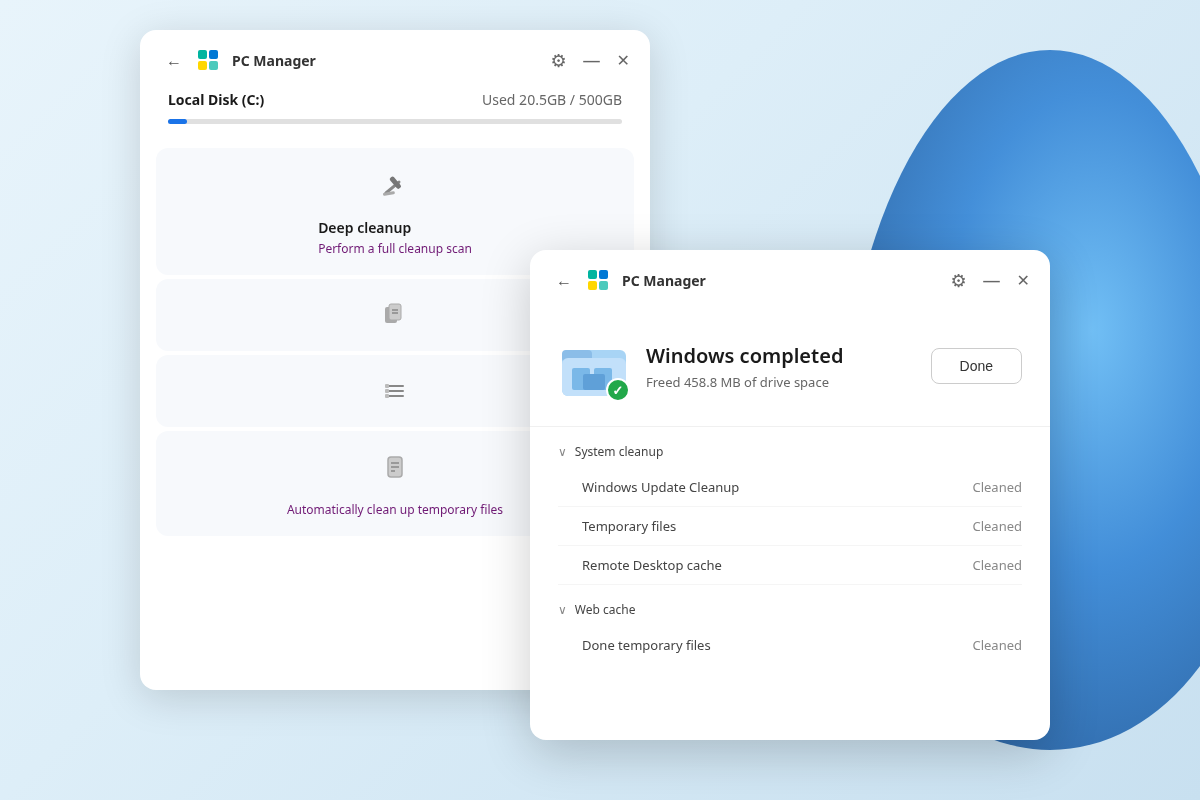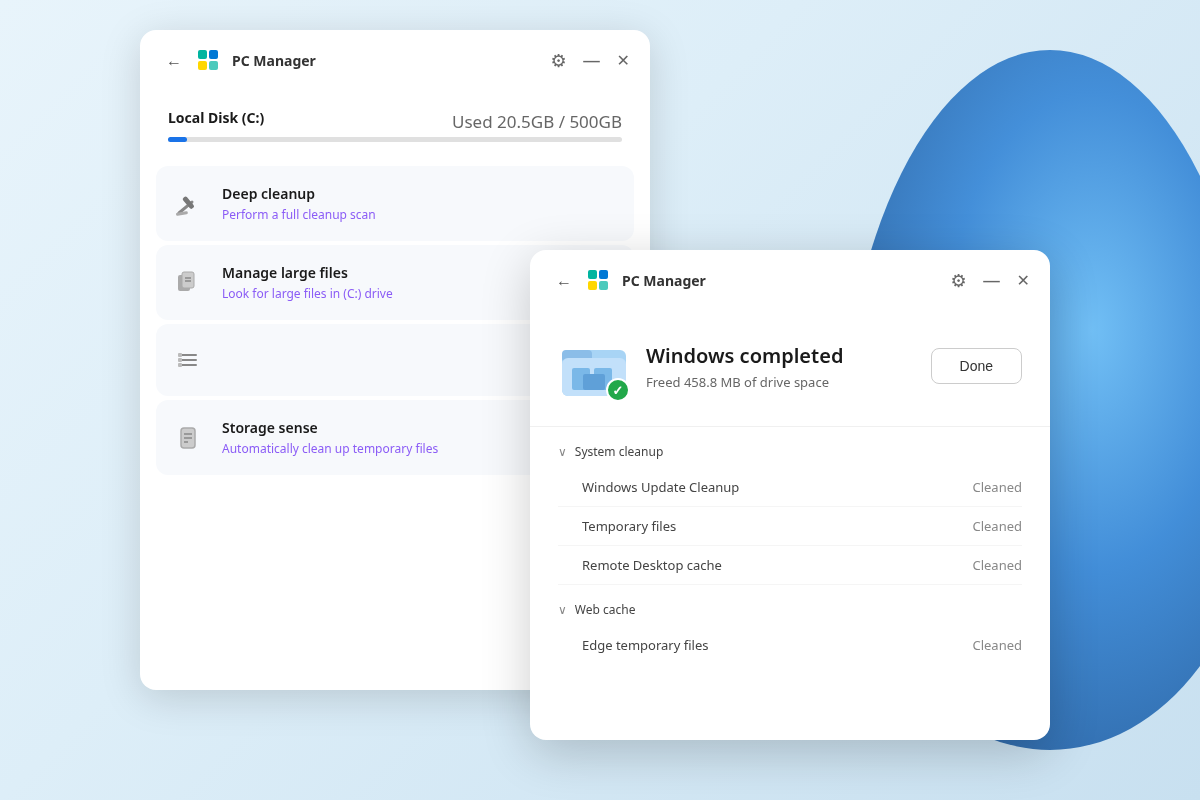--- a/index.html
+++ b/index.html
@@ -114,25 +114,24 @@
     }
 
     .disk-label {
       font-size: 14px;
       font-weight: 700;
       color: #1a1a1a;
       margin-bottom: 6px;
     }
 
     .disk-usage {
-      font-size: 17px;
+      font-size: 14px;
       color: #666;
       float: right;
       font-weight: 400;
-      margin-top: 20px;
     }
 
     .progress-bar-container {
       width: 100%;
       height: 5px;
       background: #e0e0e0;
       border-radius: 3px;
       margin-top: 4px;
     }
 
@@ -152,20 +151,21 @@
     }
 
     .menu-item {
       display: flex;
       align-items: center;
       padding: 18px 14px;
       border-radius: 12px;
       background: #f7f9fc;
       gap: 16px;
       cursor: pointer;
+      flex-direction: column;
     }
 
     .menu-item-icon {
       width: 36px;
       height: 36px;
       display: flex;
       align-items: center;
       justify-content: center;
       color: #555;
       font-size: 20px;
@@ -179,21 +179,21 @@
     }
 
     .menu-item-title {
       font-size: 14px;
       font-weight: 600;
       color: #1a1a1a;
     }
 
     .menu-item-desc {
       font-size: 12px;
-      color: #8b5cf6;
+      color: #701a75;
     }
 
     
     .cleanup-header {
       display: flex;
       align-items: center;
       padding: 20px 28px 24px 28px;
       gap: 16px;
       border-bottom: 1px solid #f0f0f0;
     }
@@ -325,21 +325,21 @@
     <span class="title-bar-app-name">PC Manager</span>
     <div class="title-bar-controls">
       <span>⚙</span>
       <span>—</span>
       <span class="close-btn">✕</span>
     </div>
   </div>
 
 
   <div class="disk-section">
-    <div style="display:flex; justify-content:space-between; align-items:flex-end;">
+    <div style="display:flex; justify-content:space-between; align-items:flex-start;">
       <span class="disk-label">Local Disk (C:)</span>
       <span class="disk-usage">Used 20.5GB / 500GB</span>
     </div>
     <div class="progress-bar-container">
       <div class="progress-bar-fill"></div>
     </div>
   </div>
 
   <div class="menu-list">
     <div class="menu-item">
@@ -357,24 +357,20 @@
     </div>
 
     <div class="menu-item">
       <div class="menu-item-icon">
         <svg width="28" height="28" viewBox="0 0 28 28" fill="none">
           <rect x="4" y="6" width="12" height="16" rx="2" fill="#aaa"></rect>
           <rect x="8" y="3" width="12" height="16" rx="2" fill="#ccc" stroke="#aaa" stroke-width="1"></rect>
           <line x1="11" y1="9" x2="17" y2="9" stroke="#888" stroke-width="1.5"></line>
           <line x1="11" y1="12" x2="17" y2="12" stroke="#888" stroke-width="1.5"></line>
         </svg>
-      </div>
-      <div class="menu-item-text">
-        <span class="menu-item-title">Manage large files</span>
-        <span class="menu-item-desc">Look for large files in (C:) drive</span>
       </div>
     </div>
 
     <div class="menu-item">
       <div class="menu-item-icon">
         <svg width="28" height="28" viewBox="0 0 28 28" fill="none">
           <line x1="6" y1="9" x2="22" y2="9" stroke="#888" stroke-width="2" stroke-linecap="round"></line>
           <line x1="6" y1="14" x2="22" y2="14" stroke="#888" stroke-width="2" stroke-linecap="round"></line>
           <line x1="6" y1="19" x2="22" y2="19" stroke="#888" stroke-width="2" stroke-linecap="round"></line>
           <rect x="4" y="7" width="4" height="4" rx="1" fill="#bbb"></rect>
@@ -387,21 +383,20 @@
     <div class="menu-item">
       <div class="menu-item-icon">
         <svg width="28" height="28" viewBox="0 0 28 28" fill="none">
           <rect x="7" y="4" width="14" height="20" rx="3" fill="#ccc" stroke="#aaa" stroke-width="1.5"></rect>
           <line x1="10" y1="10" x2="18" y2="10" stroke="#888" stroke-width="1.5"></line>
           <line x1="10" y1="14" x2="18" y2="14" stroke="#888" stroke-width="1.5"></line>
           <line x1="10" y1="18" x2="14" y2="18" stroke="#888" stroke-width="1.5"></line>
         </svg>
       </div>
       <div class="menu-item-text">
-        <span class="menu-item-title">Storage sense</span>
         <span class="menu-item-desc">Automatically clean up temporary files</span>
       </div>
     </div>
   </div>
 </div>
 
 <div class="window-2">
 
   <div class="title-bar">
     <div class="title-bar-back">
@@ -459,17 +454,17 @@
     <div class="result-row">
       <span class="result-name">Remote Desktop cache</span>
       <span class="result-status">Cleaned</span>
     </div>
 
     <div class="section-header">
       <span class="section-header-chevron">∨</span>
       <span class="section-header-title">Web cache</span>
     </div>
     <div class="result-row">
-      <span class="result-name">Edge temporary files</span>
+      <span class="result-name">Done temporary files</span>
       <span class="result-status">Cleaned</span>
     </div>
   </div>
 </div>
 
 </body></html>

